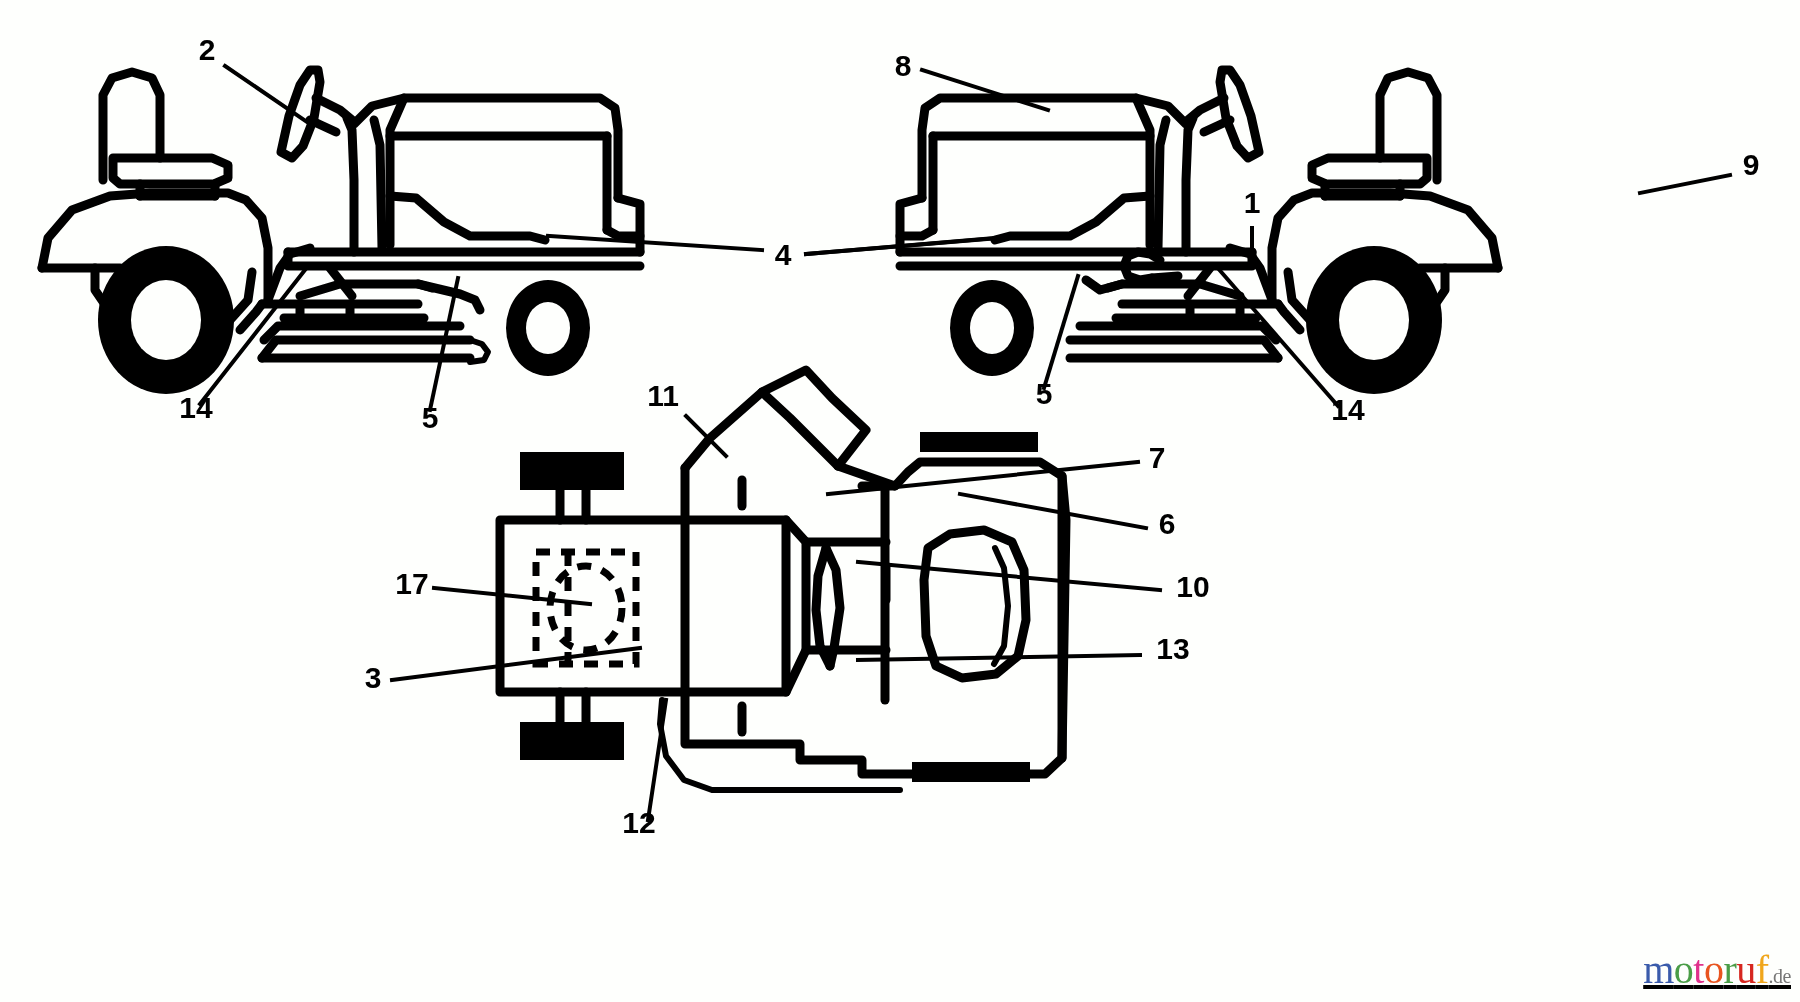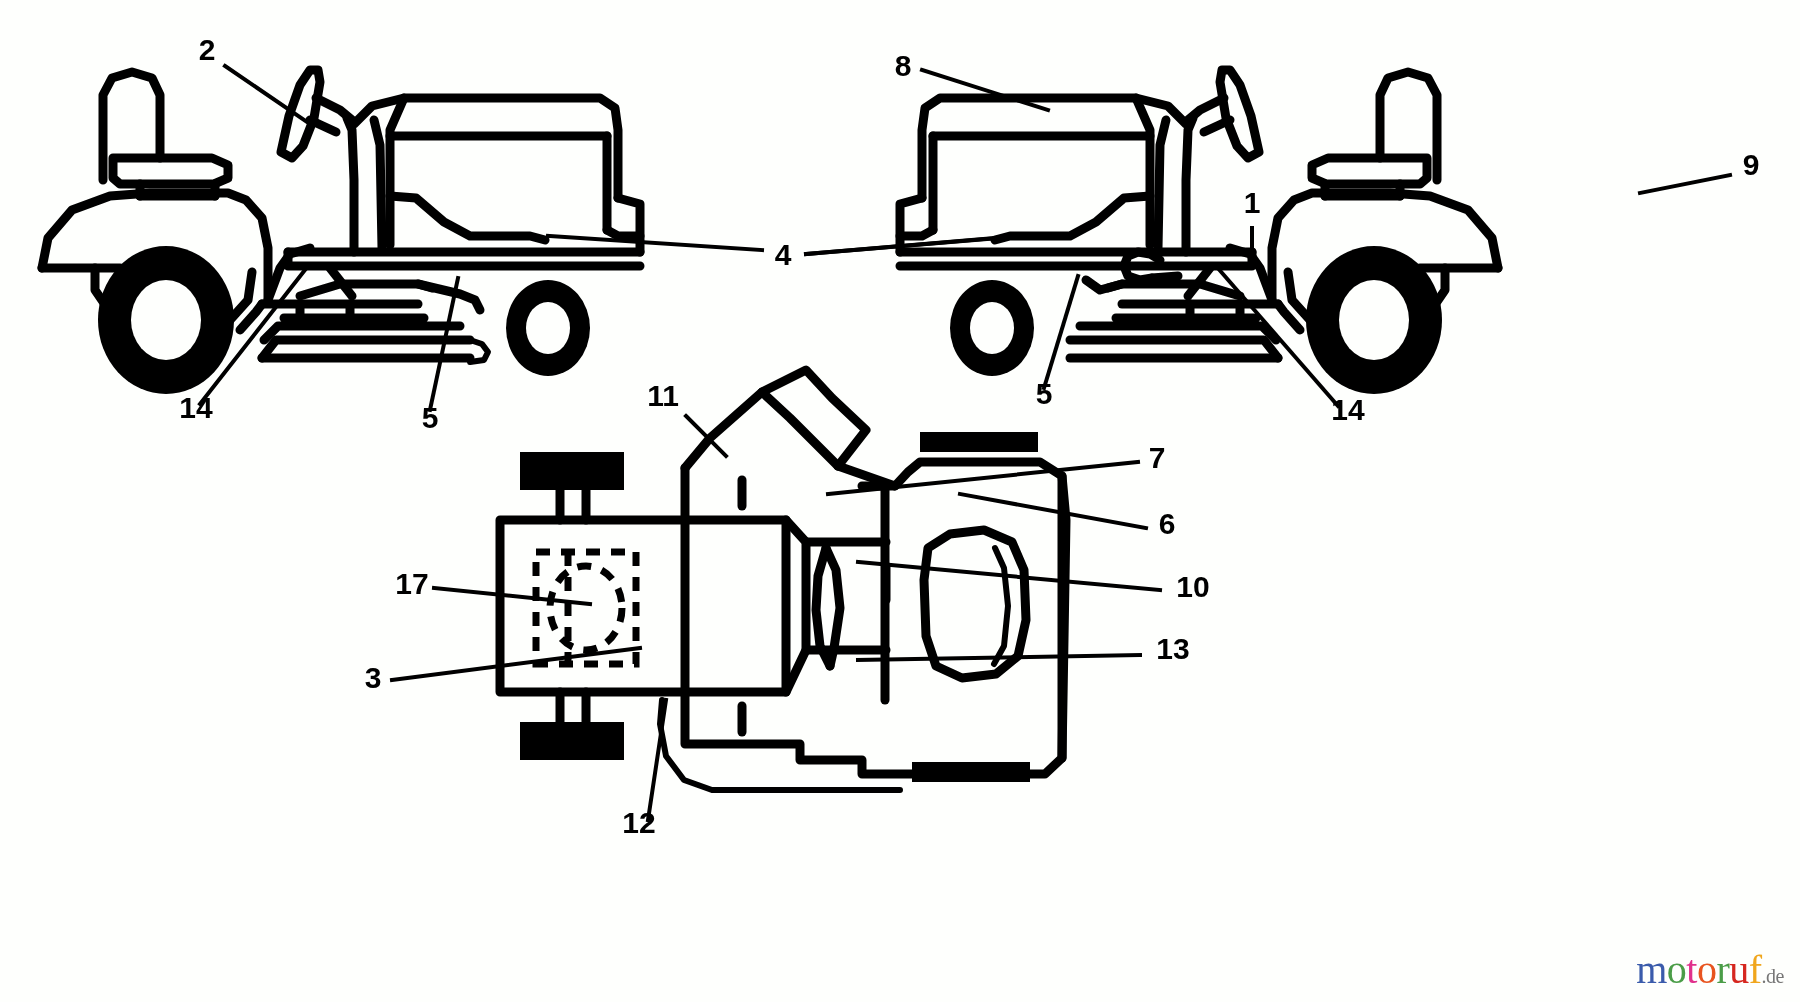--- a/index.html
+++ b/index.html
@@ -65,27 +65,28 @@
   }
   .dashed {
     stroke: #000000;
     fill: none;
     stroke-width: 7;
     stroke-dasharray: 14 11;
     stroke-linecap: butt;
   }
   #watermark {
     position: absolute;
-    right: 16px;
+    right: 9px;
     bottom: 12px;
     font-family: "Liberation Serif", serif;
     font-size: 40px;
     letter-spacing: -0.5px;
     line-height: 1;
     user-select: none;
+    text-decoration: underline;
   }
   #watermark .wm-l { font-weight: normal; }
   #watermark .wm-de {
     font-size: 20px;
     color: #777777;
   }
 </style>
 </head>
 <body>
 

